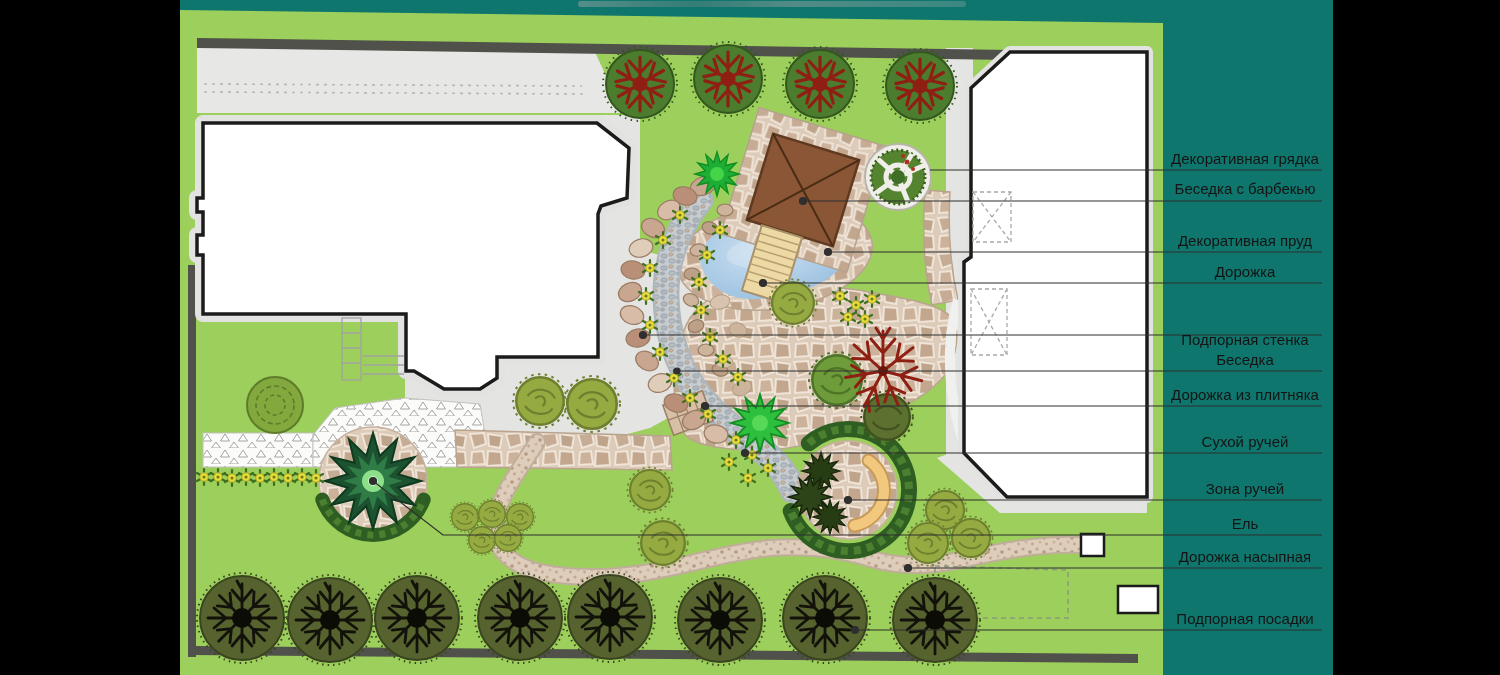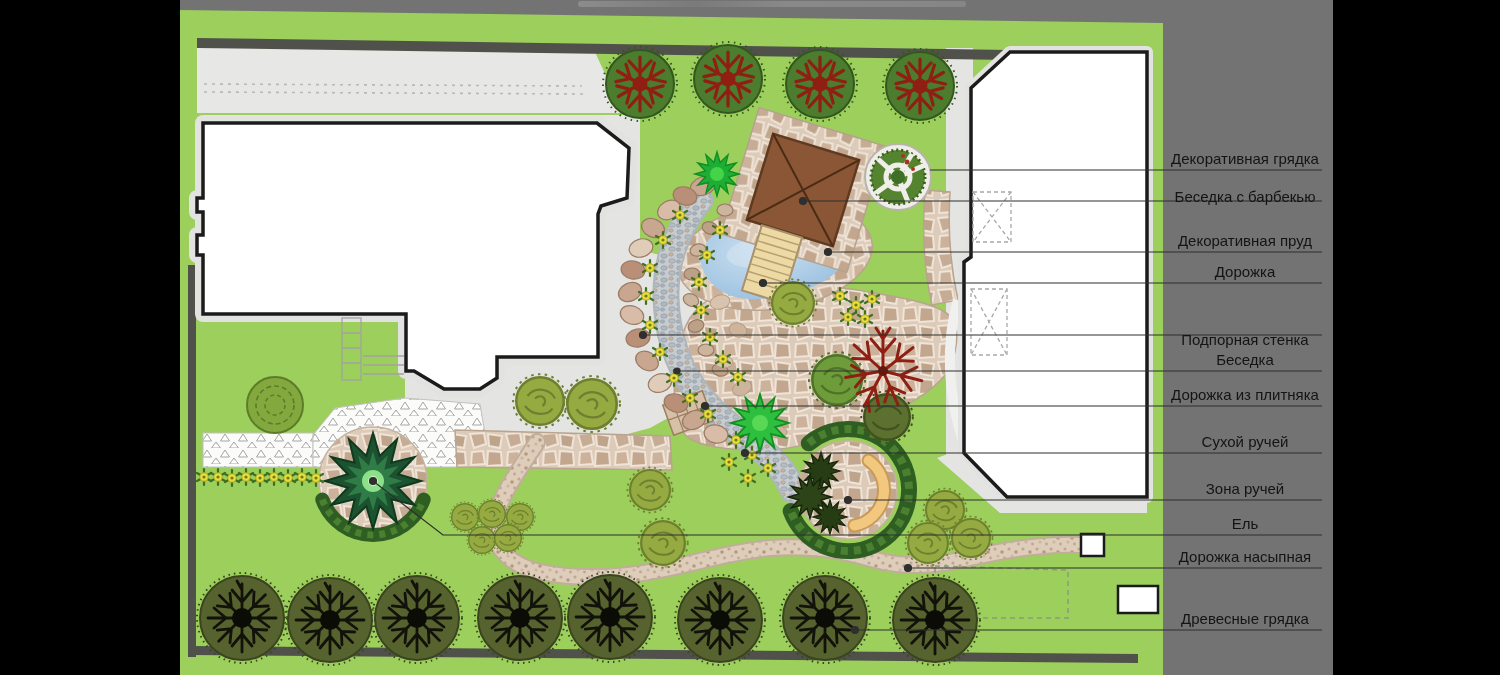--- a/index.html
+++ b/index.html
@@ -1,18 +1,18 @@
 <!DOCTYPE html>
 <html><head>
 <meta charset="utf-8">
 <style>
   html,body{margin:0;padding:0;background:#000;width:1500px;height:675px;overflow:hidden;
     font-family:"Liberation Sans", sans-serif;}
   .screen{position:relative;width:1500px;height:675px;background:#000;}
-  .canvas{position:absolute;left:180px;top:0;width:1153px;height:675px;background:#737373;}
+  .canvas{position:absolute;left:180px;top:0;width:1153px;height:675px;background:#0f766e;}
   .plan-svg{position:absolute;left:0;top:0;}
   .title-smudge{position:absolute;left:398px;top:1px;width:388px;height:6px;border-radius:3px;
     background:linear-gradient(90deg,rgba(170,170,170,.45),rgba(140,140,140,.3) 30%,rgba(165,165,165,.45) 55%,rgba(190,190,190,.25));}
   .legend-label{position:absolute;left:975px;width:180px;height:20px;text-align:center;
     font-size:15px;color:#141414;white-space:nowrap;line-height:20px;}
 </style>
 </head>
 <body>
 
 <div class="screen">
@@ -409,25 +409,25 @@
         <line x1="728" y1="568" x2="1142" y2="568"></line>
           <circle cx="728" cy="568" r="3.5"></circle>
         <line x1="675" y1="630" x2="1142" y2="630"></line>
           <circle cx="675" cy="630" r="3.5"></circle>
       </g>
     </svg>
 
     <div class="title-smudge"></div>
 
     <div class="legend-label" style="top:149px">Декоративная грядка</div>
-    <div class="legend-label" style="top:187px">Беседка с барбекью</div>
+    <div class="legend-label" style="top:179px">Беседка с барбекью</div>
     <div class="legend-label" style="top:231px">Декоративная пруд</div>
     <div class="legend-label" style="top:262px">Дорожка</div>
     <div class="legend-label" style="top:330px">Подпорная стенка</div>
     <div class="legend-label" style="top:350px">Беседка</div>
     <div class="legend-label" style="top:385px">Дорожка из плитняка</div>
     <div class="legend-label" style="top:432px">Сухой ручей</div>
     <div class="legend-label" style="top:479px">Зона ручей</div>
     <div class="legend-label" style="top:514px">Ель</div>
     <div class="legend-label" style="top:547px">Дорожка насыпная</div>
-    <div class="legend-label" style="top:609px">Древесные грядка</div>
+    <div class="legend-label" style="top:609px">Подпорная посадки</div>
   </div>
 </div>
 
 </body></html>

